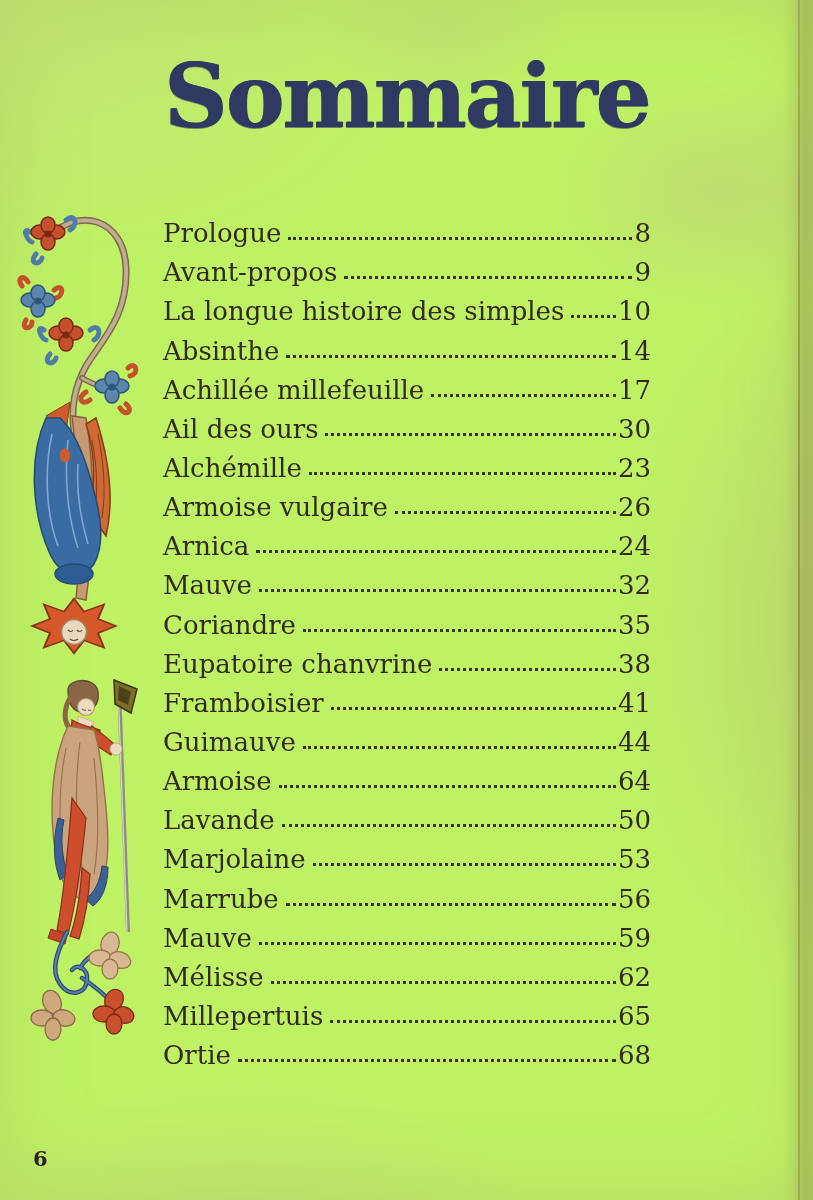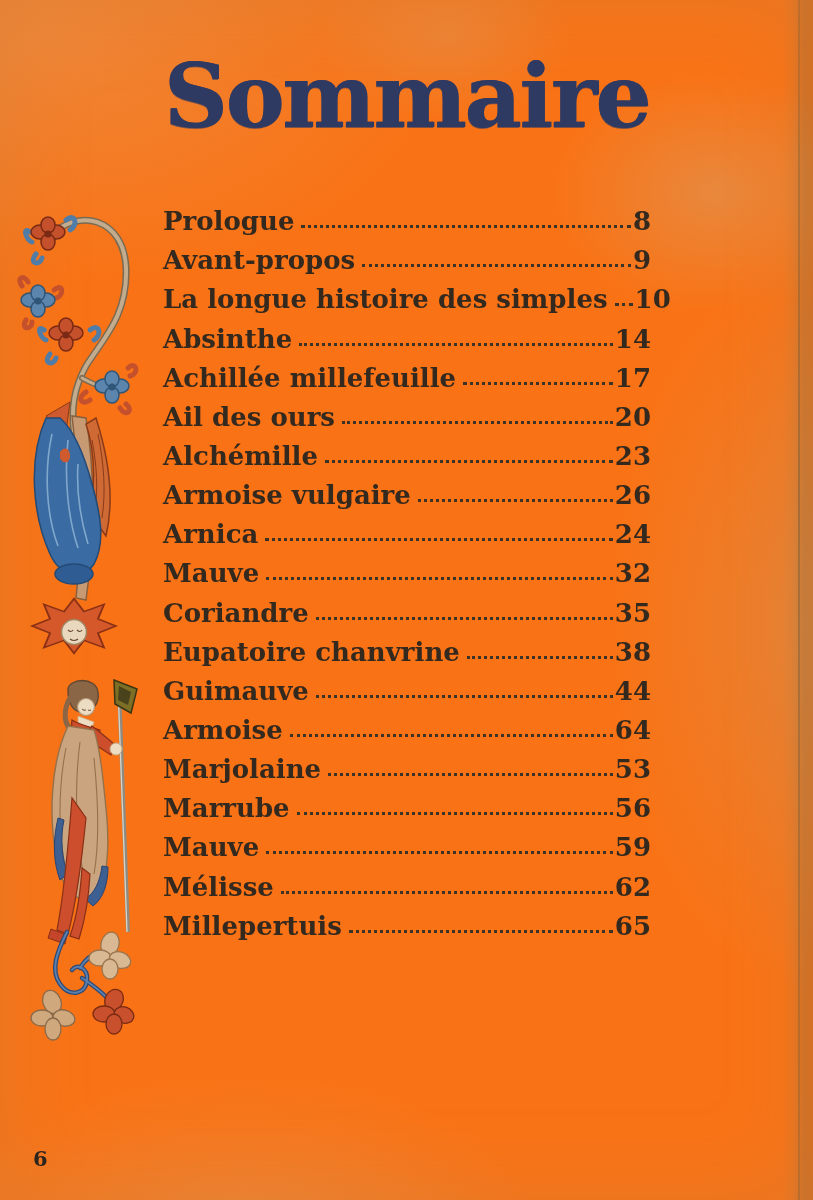--- a/index.html
+++ b/index.html
@@ -1,18 +1,18 @@
 <!DOCTYPE html>
 <html><head>
 <meta charset="utf-8">
 <style>
   html,body{margin:0;padding:0;background:#8a8378;}
   .page{
     position:relative;width:813px;height:1200px;overflow:hidden;
-    background:#f97316;
+    background:#bef264;
     font-family:"DejaVu Serif","Liberation Serif",serif;
     box-shadow:inset 0 0 90px rgba(160,140,100,0.22);
   }
   .stains{
     position:absolute;inset:0;pointer-events:none;
     background:
       radial-gradient(ellipse 230px 170px at 88% 16%, rgba(196,180,142,0.32), transparent 70%),
       radial-gradient(ellipse 300px 520px at 102% 52%, rgba(186,168,128,0.30), transparent 72%),
       radial-gradient(ellipse 420px 210px at 30% 102%, rgba(200,186,150,0.20), transparent 70%),
       radial-gradient(ellipse 520px 320px at 8% 4%, rgba(205,192,158,0.22), transparent 72%),
@@ -27,23 +27,22 @@
     position:absolute;top:0;right:13px;width:2px;height:100%;pointer-events:none;
     background:linear-gradient(to bottom, rgba(110,90,58,0.25), rgba(110,90,58,0.45) 40%, rgba(110,90,58,0.28));
   }
   .title{
     position:absolute;top:44px;left:0;width:100%;text-align:center;
     font-size:88px;font-weight:bold;letter-spacing:-2px;
     color:#2f3a63;
     text-shadow:1px 0 0 #2f3a63, 0 1px 0 rgba(47,58,99,0.6);
   }
   .toc{
-    position:absolute;left:163px;top:200px;width:488px;
+    position:absolute;left:163px;top:212px;width:488px;
     color:#34291e;
-    font-weight:bold;
   }
   .toc-row{
     display:flex;align-items:flex-end;height:39.15px;font-size:26px;
   }
   .toc-label{white-space:nowrap;padding-bottom:3px;}
   .toc-dots{
     flex:1;min-width:18px;
     border-bottom:3px dotted #3c3226;
     margin:0 2px 11px 7px;
   }
@@ -213,21 +212,21 @@
 
       <div class="toc-row">
         <span class="toc-label">Achillée millefeuille</span>
         <span class="toc-dots"></span>
         <span class="toc-num">17</span>
       </div>
 
       <div class="toc-row">
         <span class="toc-label">Ail des ours</span>
         <span class="toc-dots"></span>
-        <span class="toc-num">20</span>
+        <span class="toc-num">30</span>
       </div>
 
       <div class="toc-row">
         <span class="toc-label">Alchémille</span>
         <span class="toc-dots"></span>
         <span class="toc-num">23</span>
       </div>
 
       <div class="toc-row">
         <span class="toc-label">Armoise vulgaire</span>
@@ -252,33 +251,43 @@
         <span class="toc-dots"></span>
         <span class="toc-num">35</span>
       </div>
 
       <div class="toc-row">
         <span class="toc-label">Eupatoire chanvrine</span>
         <span class="toc-dots"></span>
         <span class="toc-num">38</span>
       </div>
 
+      <div class="toc-row">
+        <span class="toc-label">Framboisier</span>
+        <span class="toc-dots"></span>
+        <span class="toc-num">41</span>
+      </div>
 
       <div class="toc-row">
         <span class="toc-label">Guimauve</span>
         <span class="toc-dots"></span>
         <span class="toc-num">44</span>
       </div>
 
       <div class="toc-row">
         <span class="toc-label">Armoise</span>
         <span class="toc-dots"></span>
         <span class="toc-num">64</span>
       </div>
 
+      <div class="toc-row">
+        <span class="toc-label">Lavande</span>
+        <span class="toc-dots"></span>
+        <span class="toc-num">50</span>
+      </div>
 
       <div class="toc-row">
         <span class="toc-label">Marjolaine</span>
         <span class="toc-dots"></span>
         <span class="toc-num">53</span>
       </div>
 
       <div class="toc-row">
         <span class="toc-label">Marrube</span>
         <span class="toc-dots"></span>
@@ -296,19 +305,24 @@
         <span class="toc-dots"></span>
         <span class="toc-num">62</span>
       </div>
 
       <div class="toc-row">
         <span class="toc-label">Millepertuis</span>
         <span class="toc-dots"></span>
         <span class="toc-num">65</span>
       </div>
 
+      <div class="toc-row">
+        <span class="toc-label">Ortie</span>
+        <span class="toc-dots"></span>
+        <span class="toc-num">68</span>
+      </div>
     </div>
 
   <div class="folio">6</div>
 
   <div class="page-edge"></div>
   <div class="page-edge-line"></div>
 </div>
 
 </body></html>

